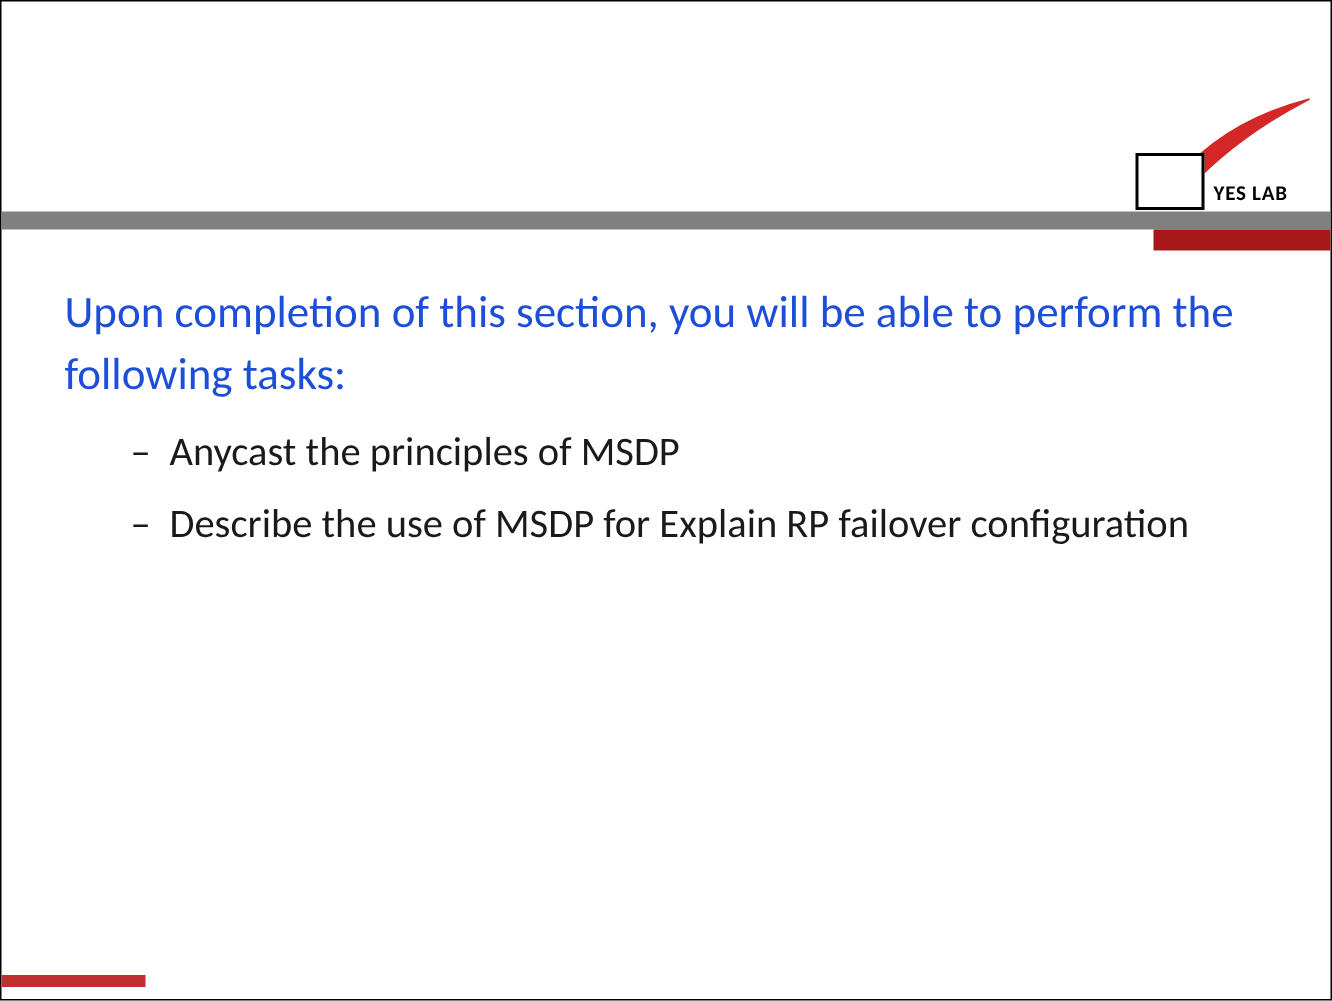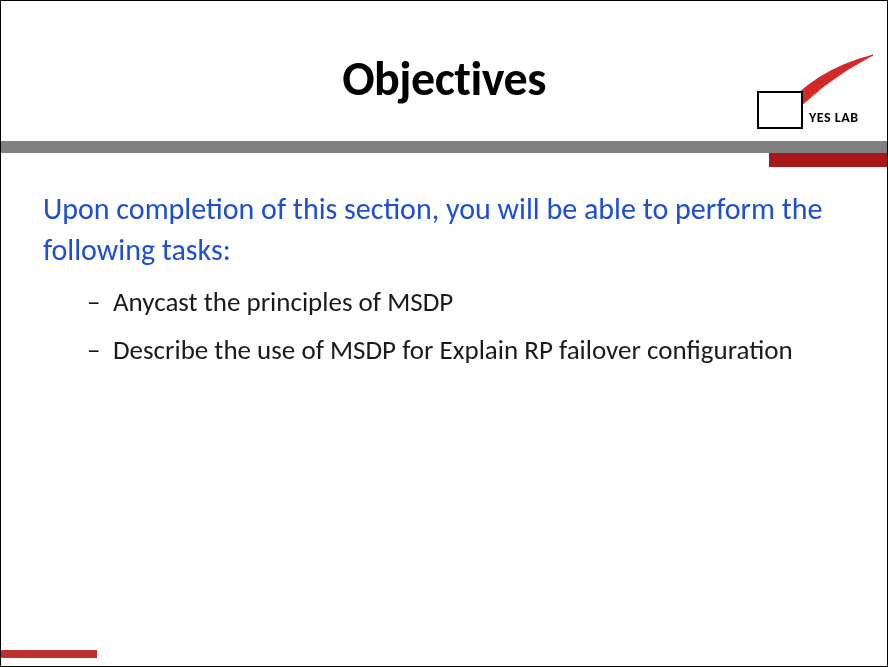--- a/index.html
+++ b/index.html
@@ -24,21 +24,21 @@
     .title {
       text-align: center;
       font-size: 48px;
       font-weight: 600;
       color: #000;
       letter-spacing: -0.5px;
     }
     .logo-area {
       position: absolute;
       right: 0;
-      top: 50px;
+      top: 61px;
       width: 160px;
       height: 90px;
     }
     .logo-box {
       position: absolute;
       left: 30px;
       top: 40px;
       width: 46px;
       height: 38px;
       border: 2.5px solid #000;
@@ -111,21 +111,20 @@
       bottom: 8px;
       height: 8px;
       width: 96px;
       background: #c03030;
     }
   </style>
 </head>
 <body>
 
 <div class="header">
-  <h1 class="title">Objectives</h1>
   <div class="logo-area">
     <svg class="logo-check" viewBox="0 0 130 78">
       <path d="M 8 40 Q 20 52 28 62 Q 60 18 122 2 Q 68 30 34 70 Q 24 56 8 40 Z" fill="#d42828" stroke="#d42828" stroke-width="1"></path>
     </svg>
     <div class="logo-box"></div>
     <div class="logo-text">YES LAB</div>
   </div>
 </div>
 
 <div class="divider-area">

